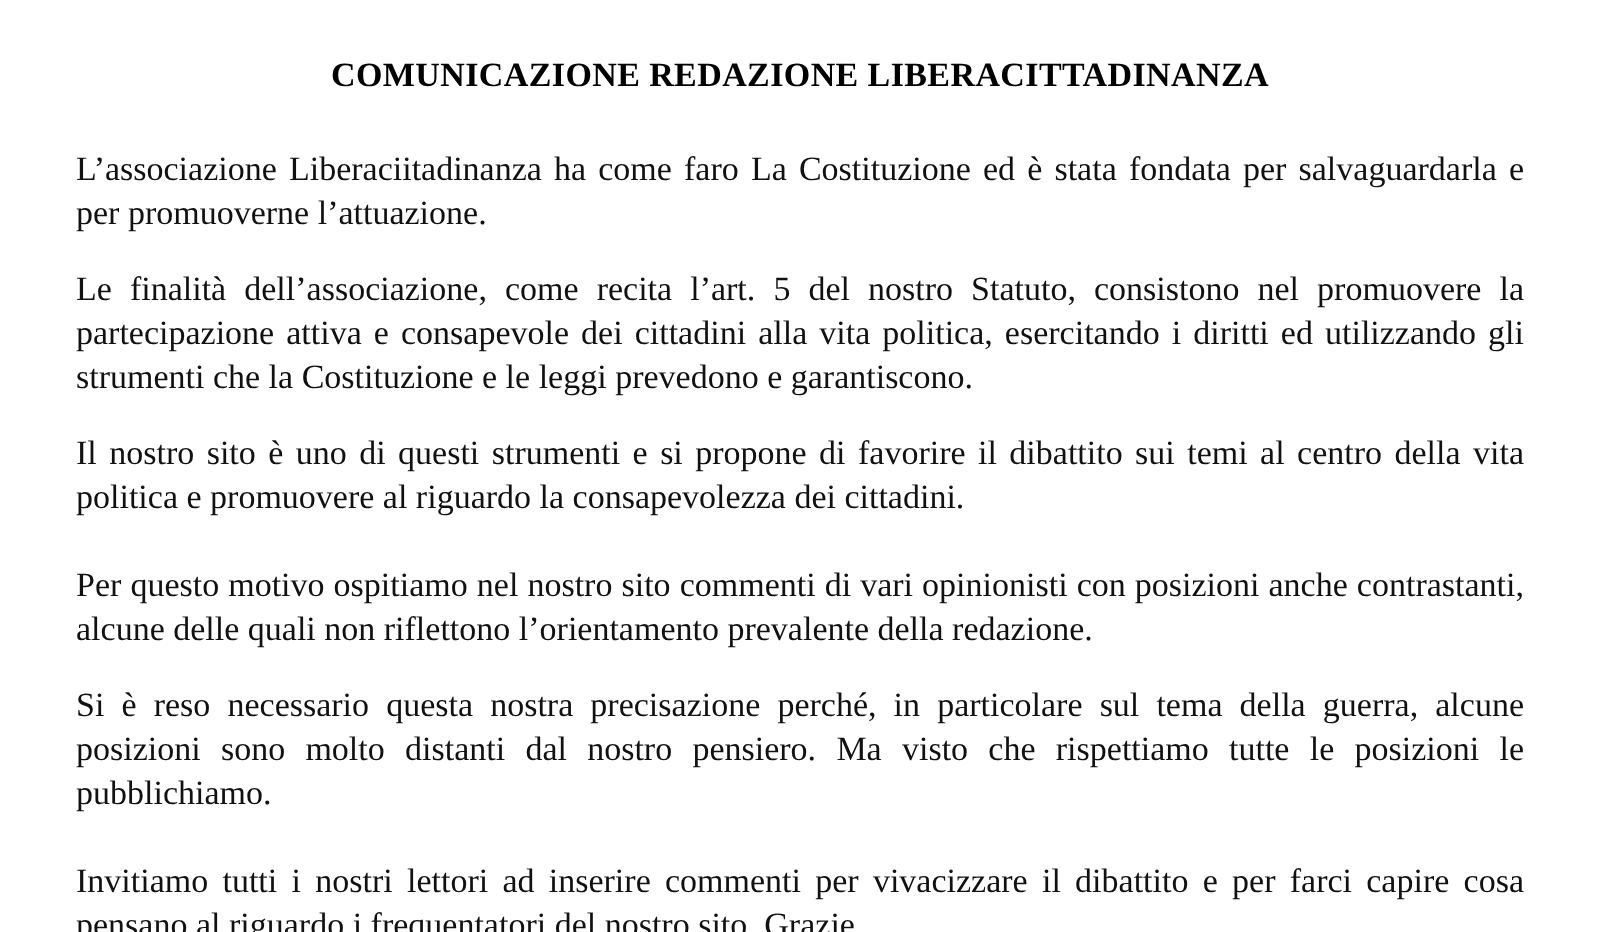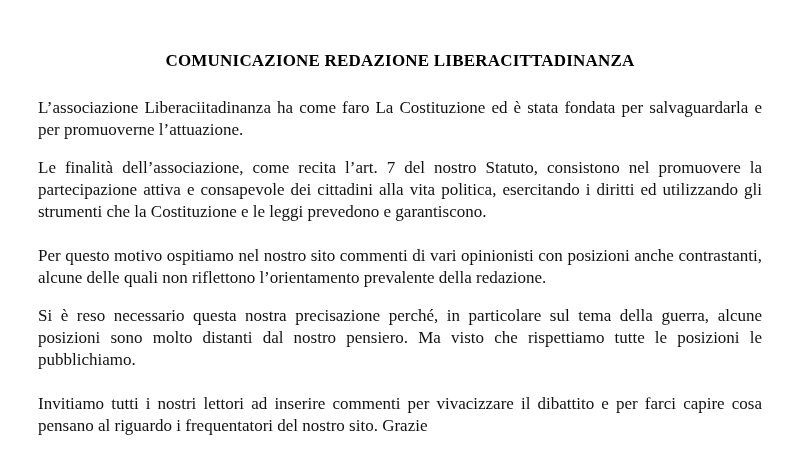--- a/index.html
+++ b/index.html
@@ -10,21 +10,21 @@
   .page {
     position: relative;
     width: 800px;
     height: 466px;
     background: #ffffff;
     overflow: hidden;
     font-family: "Liberation Serif", "DejaVu Serif", serif;
     color: #111111;
   }
   .doc-title {
-    padding-top: 51px;
+    padding-top: 28px;
     text-align: center;
     font-size: 17px;
     font-weight: bold;
     letter-spacing: 0.2px;
     color: #000000;
   }
   .doc-content {
     margin-top: 26px;
     padding: 0 22px;
   }
@@ -46,21 +46,22 @@
 <body>
 
 <div class="page">
 
   <div class="doc-title">COMUNICAZIONE REDAZIONE LIBERACITTADINANZA</div>
 
   <div class="doc-content">
 
     <div class="block">
       <p>L’associazione Liberaciitadinanza ha come faro La Costituzione ed è stata fondata per salvaguardarla e per promuoverne l’attuazione.</p>
-      <p>Le finalità dell’associazione, come recita l’art. 7 del nostro Statuto, consistono nel promuovere la partecipazione attiva e consapevole dei cittadini alla vita politica, esercitando i diritti ed utilizzando gli strumenti che la Costituzione e le leggi prevedono e garantiscono.</p>
+      <p>Le finalità dell’associazione, come recita l’art. 5 del nostro Statuto, consistono nel promuovere la partecipazione attiva e consapevole dei cittadini alla vita politica, esercitando i diritti ed utilizzando gli strumenti che la Costituzione e le leggi prevedono e garantiscono.</p>
+      <p>Il nostro sito è uno di questi strumenti e si propone di favorire il dibattito sui temi al centro della  vita politica e promuovere al riguardo la consapevolezza dei cittadini.</p>
     </div>
 
     <div class="block">
       <p>Per questo motivo ospitiamo nel nostro sito commenti di vari opinionisti con posizioni anche contrastanti, alcune delle quali  non riflettono l’orientamento prevalente della redazione.</p>
       <p>Si è reso necessario questa nostra precisazione perché, in particolare sul tema della guerra, alcune posizioni sono  molto distanti dal nostro pensiero. Ma visto che rispettiamo tutte le posizioni le pubblichiamo.</p>
     </div>
 
     <div class="block">
       <p>Invitiamo tutti i nostri lettori ad inserire commenti per vivacizzare il dibattito e per farci capire cosa pensano al riguardo i frequentatori del nostro sito. Grazie</p>
     </div>

